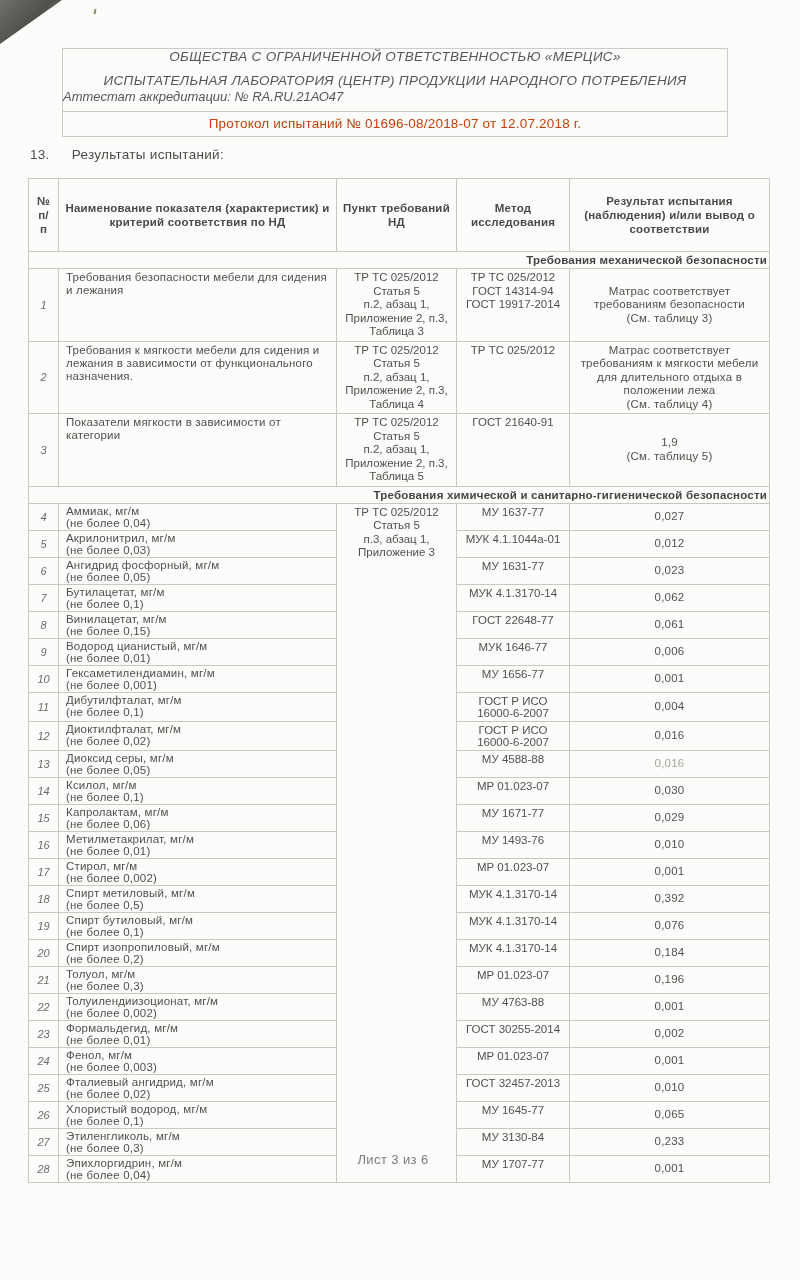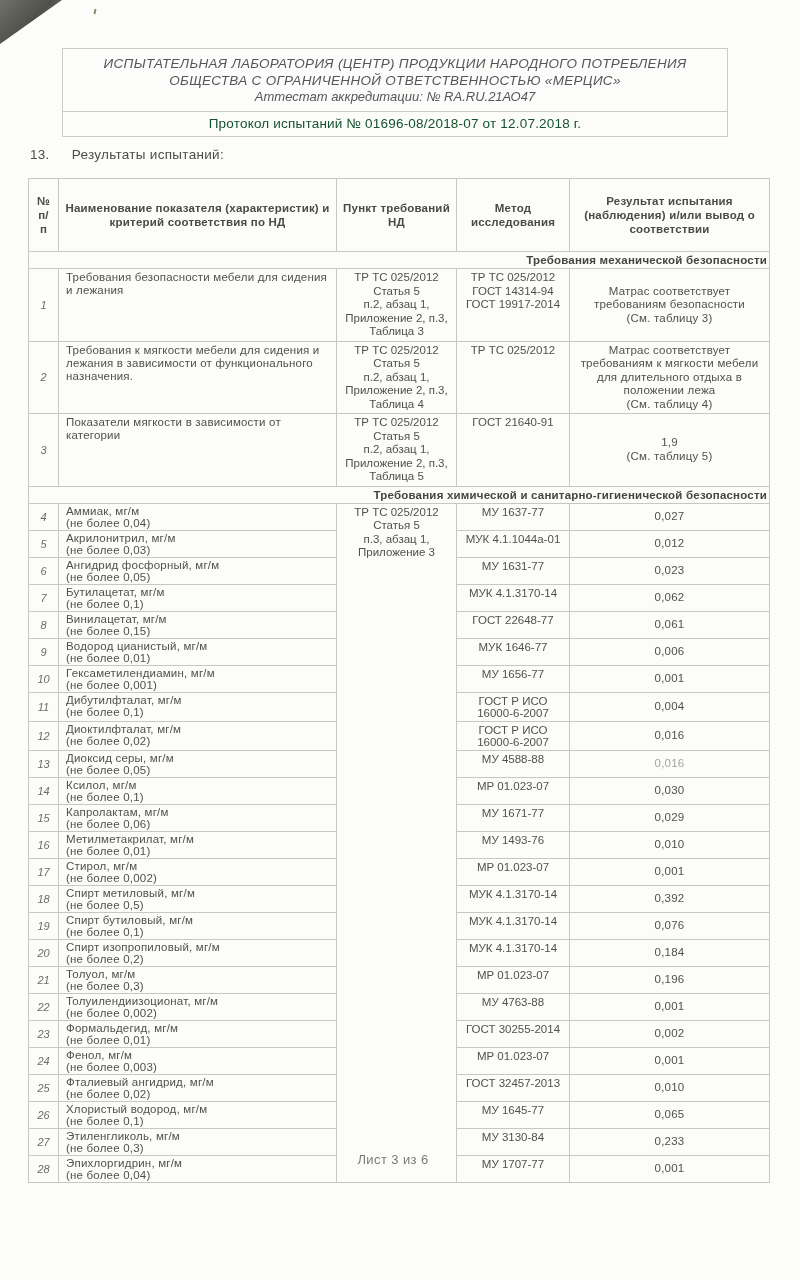--- a/index.html
+++ b/index.html
@@ -18,24 +18,24 @@
   }
   .scan-speck { position:absolute; left:94px; top:9px; width:2px; height:5px; background:#8a8a6a; transform:rotate(12deg); }
 
   
   .header-box {
     position:absolute; left:62px; top:48px; width:666px;
     border:1px solid #cbcbc7;
   }
   .header-org { text-align:center; font-style:italic; font-size:13.5px; line-height:16.5px; color:#56565a; letter-spacing:.3px; }
   .header-org.first { padding-top:7px; }
-  .header-attest { text-align:center; font-style:italic; font-size:13px; line-height:16px; color:#56565a; padding-bottom:6px; }
+  .header-attest { text-align:left; font-style:italic; font-size:13px; line-height:16px; color:#56565a; padding-bottom:6px; }
   .protocol-row {
     border-top:1px solid #cbcbc7;
-    text-align:center; font-size:13.5px; color:#14532d;
+    text-align:center; font-size:13.5px; color:#c2410c;
     padding:4px 0 5px 0; letter-spacing:.2px;
   }
 
   .results-heading { position:absolute; left:30px; top:147px; font-size:13.5px; color:#4c4c4a; letter-spacing:.3px; }
   .results-heading .num { display:inline-block; margin-right:22px; }
 
   
   .tbl-wrap { position:absolute; left:28px; top:178px; width:741px; }
   table { width:100%; border-collapse:collapse; table-layout:fixed; }
   td, th { border:1px solid #c7c7c3; font-size:11.5px; color:#50504e; }
@@ -66,22 +66,22 @@
 </style>
 </head>
 <body>
 
 <div class="page">
 
   <div class="corner-fold"></div>
   <div class="scan-speck"></div>
 
   <div class="header-box">
+    <div class="header-org">ОБЩЕСТВА С ОГРАНИЧЕННОЙ ОТВЕТСТВЕННОСТЬЮ «МЕРЦИС»</div>
     <div class="header-org first">ИСПЫТАТЕЛЬНАЯ ЛАБОРАТОРИЯ (ЦЕНТР) ПРОДУКЦИИ НАРОДНОГО ПОТРЕБЛЕНИЯ</div>
-    <div class="header-org">ОБЩЕСТВА С ОГРАНИЧЕННОЙ ОТВЕТСТВЕННОСТЬЮ «МЕРЦИС»</div>
     <div class="header-attest">Аттестат аккредитации: № RA.RU.21АО47</div>
     <div class="protocol-row">Протокол испытаний № 01696-08/2018-07 от 12.07.2018 г.</div>
   </div>
 
   <div class="results-heading">
     <span class="num">13.</span><span>Результаты испытаний:</span>
   </div>
 
   <div class="tbl-wrap">
     <table>

